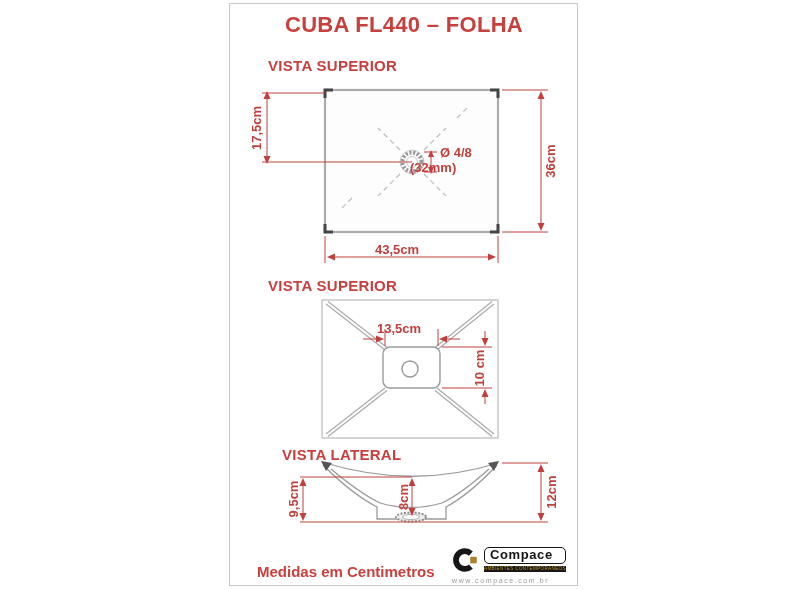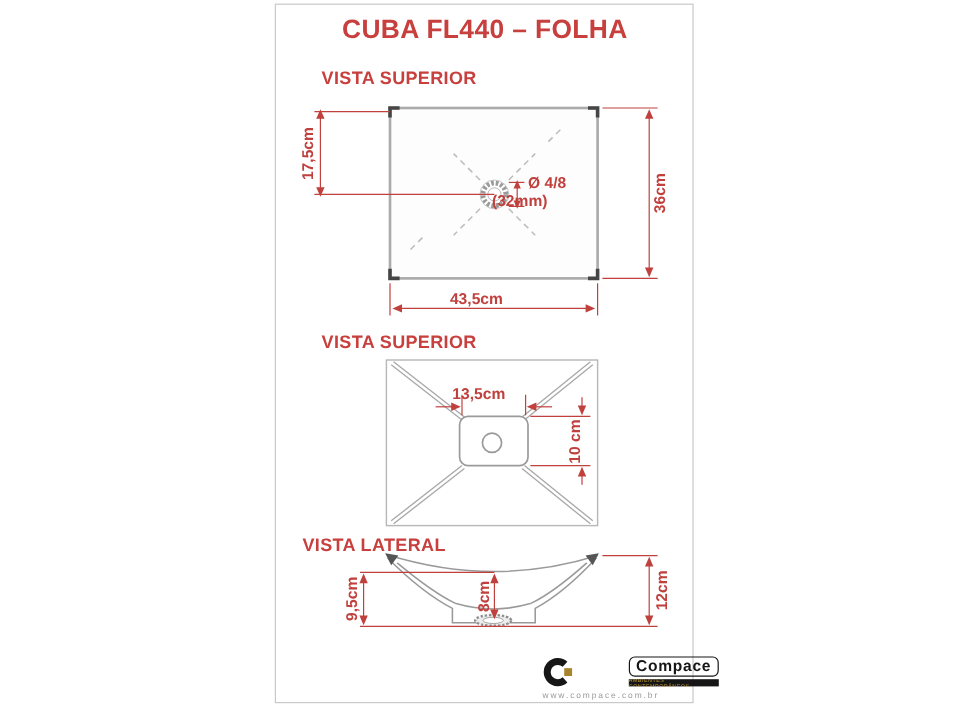--- a/index.html
+++ b/index.html
@@ -12,21 +12,21 @@
               color:#c8403e;font-size:22px;font-weight:bold;white-space:nowrap;letter-spacing:.3px;}
   .view-label{position:absolute;color:#c8403e;font-size:15px;font-weight:bold;
               letter-spacing:.3px;white-space:nowrap;}
   .dim{position:absolute;color:#c0403d;font-size:13px;font-weight:bold;white-space:nowrap;
        transform:translate(-50%,-50%);}
   .dim.rot{transform:translate(-50%,-50%) rotate(-90deg);}
   .dim.anchored{transform:none;}
   .footer-note{position:absolute;left:257px;top:563px;color:#c8403e;
                font-size:15px;font-weight:bold;white-space:nowrap;}
   .logo{position:absolute;left:452px;top:547px;width:124px;}
-  .logo-row{display:flex;align-items:flex-start;gap:40px;}
+  .logo-row{display:flex;align-items:flex-start;}
   .logo-mark{flex:0 0 auto;margin-right:4px;}
   .logo-col{display:flex;flex-direction:column;}
   .brand-box{border:1.5px solid #161616;border-radius:5px;padding:0 5px;height:15px;
              line-height:14px;font-size:13px;font-weight:600;color:#161616;letter-spacing:.6px;}
   .tagline-bar{background:#161616;height:6.5px;margin-top:1.5px;display:flex;align-items:center;
                justify-content:center;color:#c2992e;font-size:4.5px;letter-spacing:.4px;
                text-transform:uppercase;overflow:hidden;}
   .website{margin-top:2px;font-size:7px;color:#9a9a9a;letter-spacing:1.6px;white-space:nowrap;}
 </style>
 </head>
@@ -155,25 +155,26 @@
   <div class="dim rot" style="left:256px;top:128px">17,5cm</div>
   <div class="dim rot" style="left:550px;top:161px">36cm</div>
   <div class="dim anchored" style="left:440px;top:145px">Ø 4/8</div>
   <div class="dim anchored" style="left:410px;top:160px">(32mm)</div>
   <div class="dim" style="left:397px;top:249px">43,5cm</div>
 
   <div class="view-label" style="left:268px;top:277px">VISTA SUPERIOR</div>
   <div class="dim" style="left:399px;top:328px">13,5cm</div>
   <div class="dim rot" style="left:479px;top:368px">10 cm</div>
 
-  <div class="view-label" style="left:252px;top:446px">VISTA LATERAL</div>
+  <div class="view-label" style="left:282px;top:446px">VISTA LATERAL</div>
   <div class="dim rot" style="left:293px;top:499px">9,5cm</div>
   <div class="dim rot" style="left:403px;top:497px">8cm</div>
   <div class="dim rot" style="left:551px;top:492px">12cm</div>
 
+  <div class="footer-note">Medidas em Centimetros</div>
 
   <div class="logo">
     <div class="logo-row">
       <svg class="logo-mark" width="28" height="28" viewBox="0 0 30 30">
         <path d="M 20.2,7.0 A 9.5,9.5 0 1 0 20.2,21.0" fill="none" stroke="#161616" stroke-width="6.2"></path>
         <rect x="19.5" y="10.5" width="7" height="7" fill="#a8842d"></rect>
       </svg>
       <div class="logo-col">
         <div class="brand-box">Compace</div>
         <div class="tagline-bar">ambientes contemporâneos</div>

